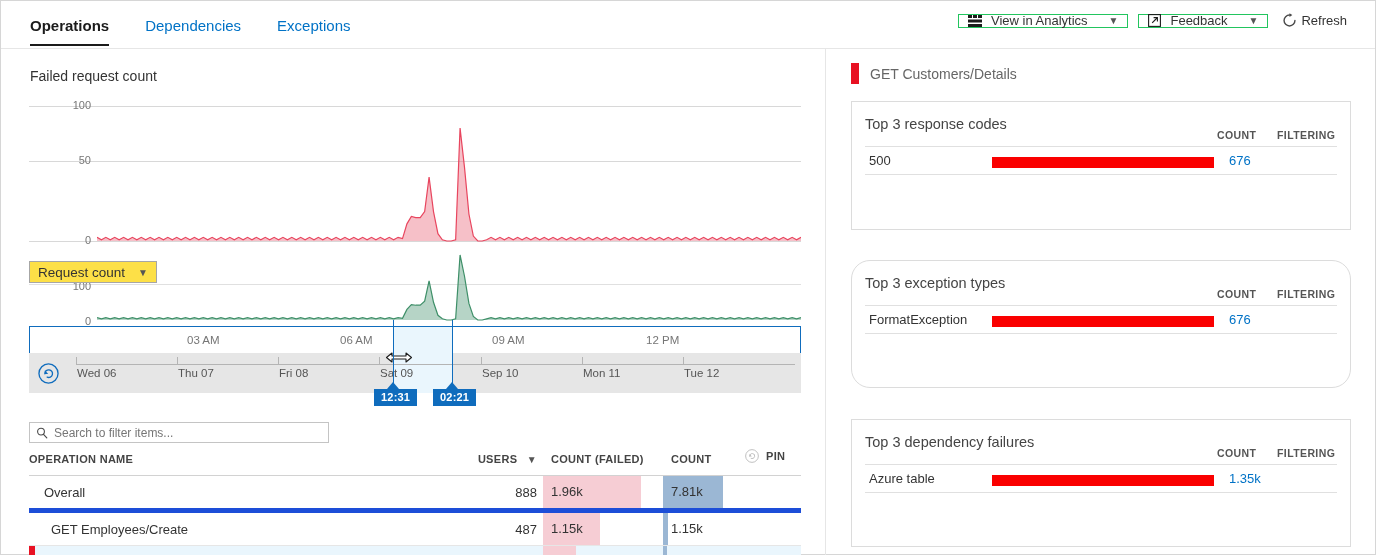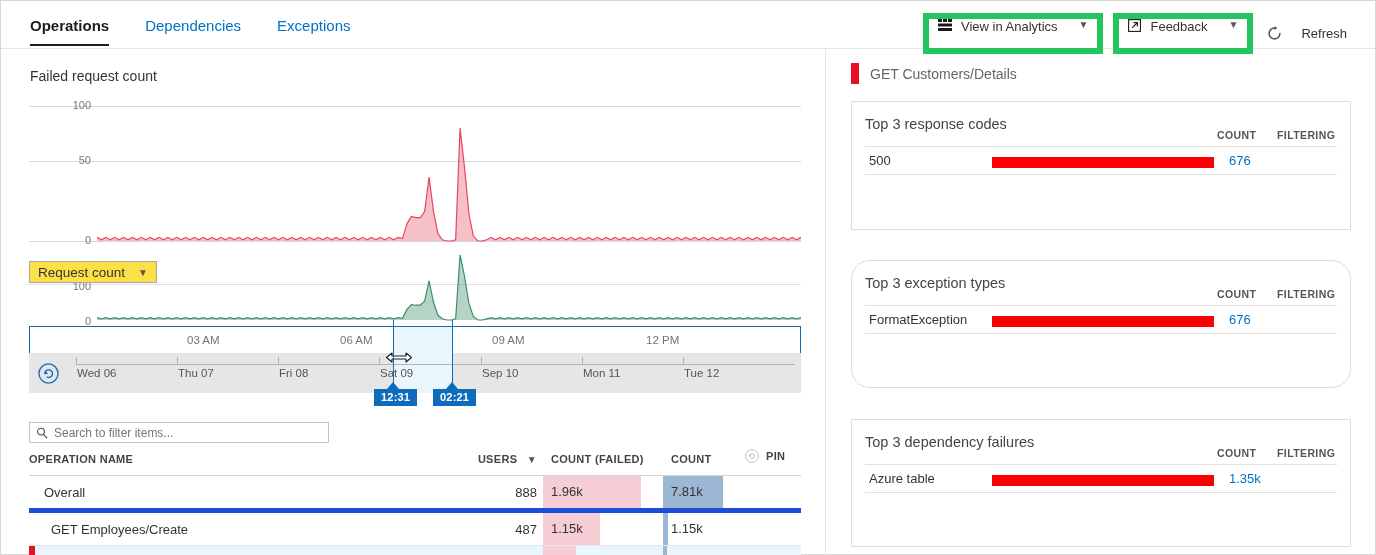--- a/index.html
+++ b/index.html
@@ -24,26 +24,26 @@
   }
   .tabs { position: absolute; left: 29px; top: 16px; display: flex; gap: 36px; align-items: flex-start; }
   .tab {
     font-size: 15px; color: #0072c6; cursor: pointer;
     padding-bottom: 9px; white-space: nowrap; line-height: 18px;
   }
   .tab.active { color: #1b1b1b; font-weight: bold; border-bottom: 2px solid #1b1b1b; }
 
   .toolbar { position: absolute; right: 24px; top: 12px; display: flex; align-items: center; gap: 10px; }
   .tb-btn {
-    display: flex; align-items: flex-start; gap: 9px;
-    border: 6px solid #22c55e; background: #fff;
-    height: 41px; padding: 0 9px; cursor: pointer;
+    display: flex; align-items: center; gap: 9px;
+    border: 1px solid #22c55e; background: #fff;
+    height: 14px; padding: 0 9px; cursor: pointer;
     font-size: 13px; color: #333;
   }
-  .tb-plain { display: flex; align-items: center; gap: 19px; font-size: 13px; color: #333; cursor: pointer; padding: 0 4px; }
+  .tb-plain { display: flex; align-items: center; gap: 4px; font-size: 13px; color: #333; cursor: pointer; padding: 0 4px; }
   .chev { font-size: 10px; color: #555; margin-left: 12px; }
   .ico { display: inline-block; line-height: 0; }
 
   
   .left { position: absolute; left: 0; top: 48px; width: 824px; height: 507px; }
   .chart-title { position: absolute; left: 29px; top: 19px; font-size: 14px; color: #333; }
 
   .chart-box { position: absolute; left: 28px; width: 772px; }
   .gridline { position: absolute; left: 0; width: 100%; height: 1px; background: #d8d8d8; }
   .axis-lbl { position: absolute; font-size: 11px; color: #767676; right: 0; text-align: right; }

